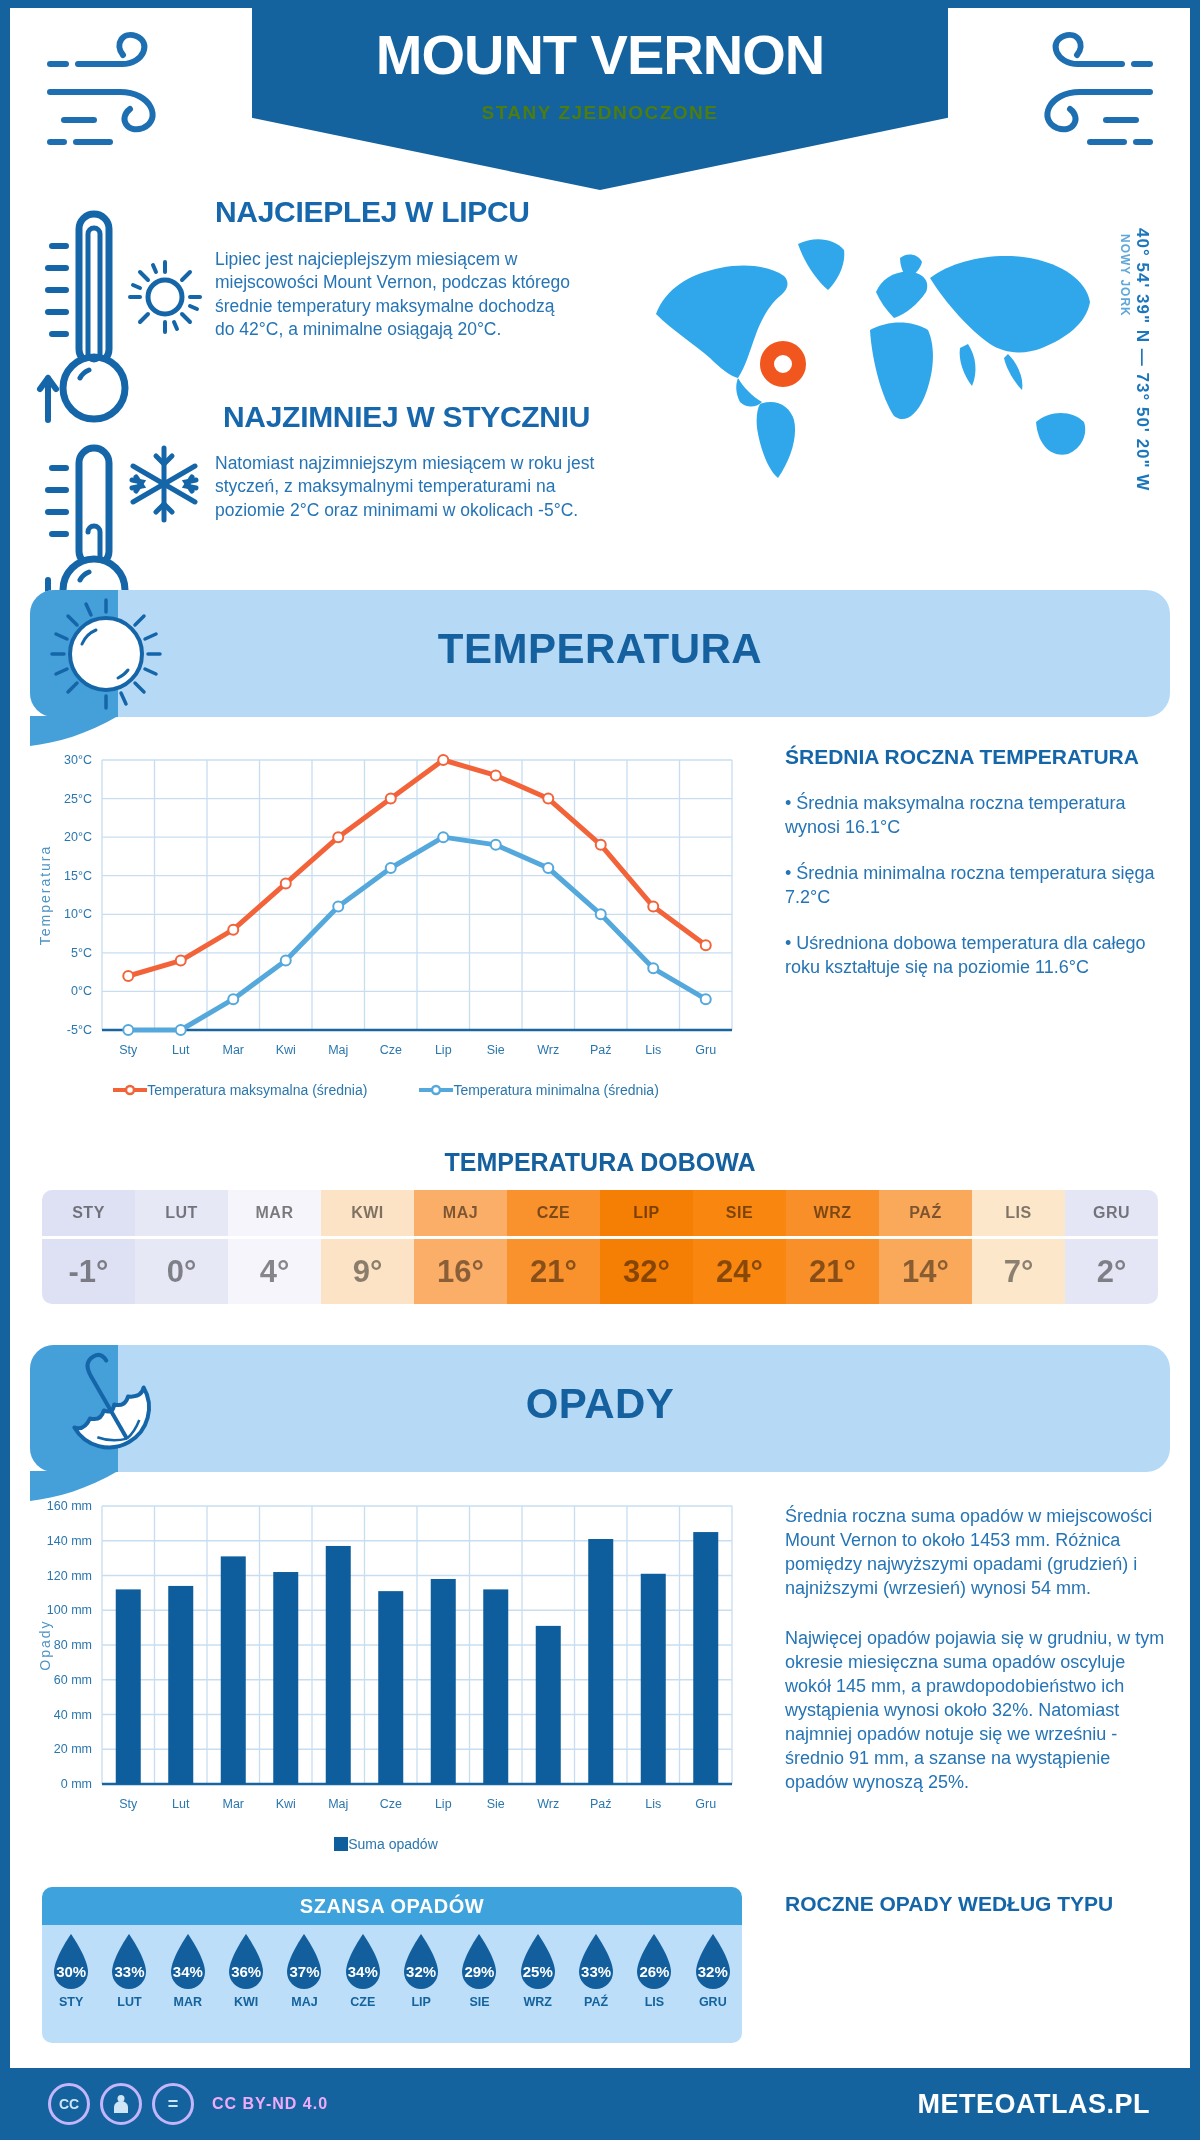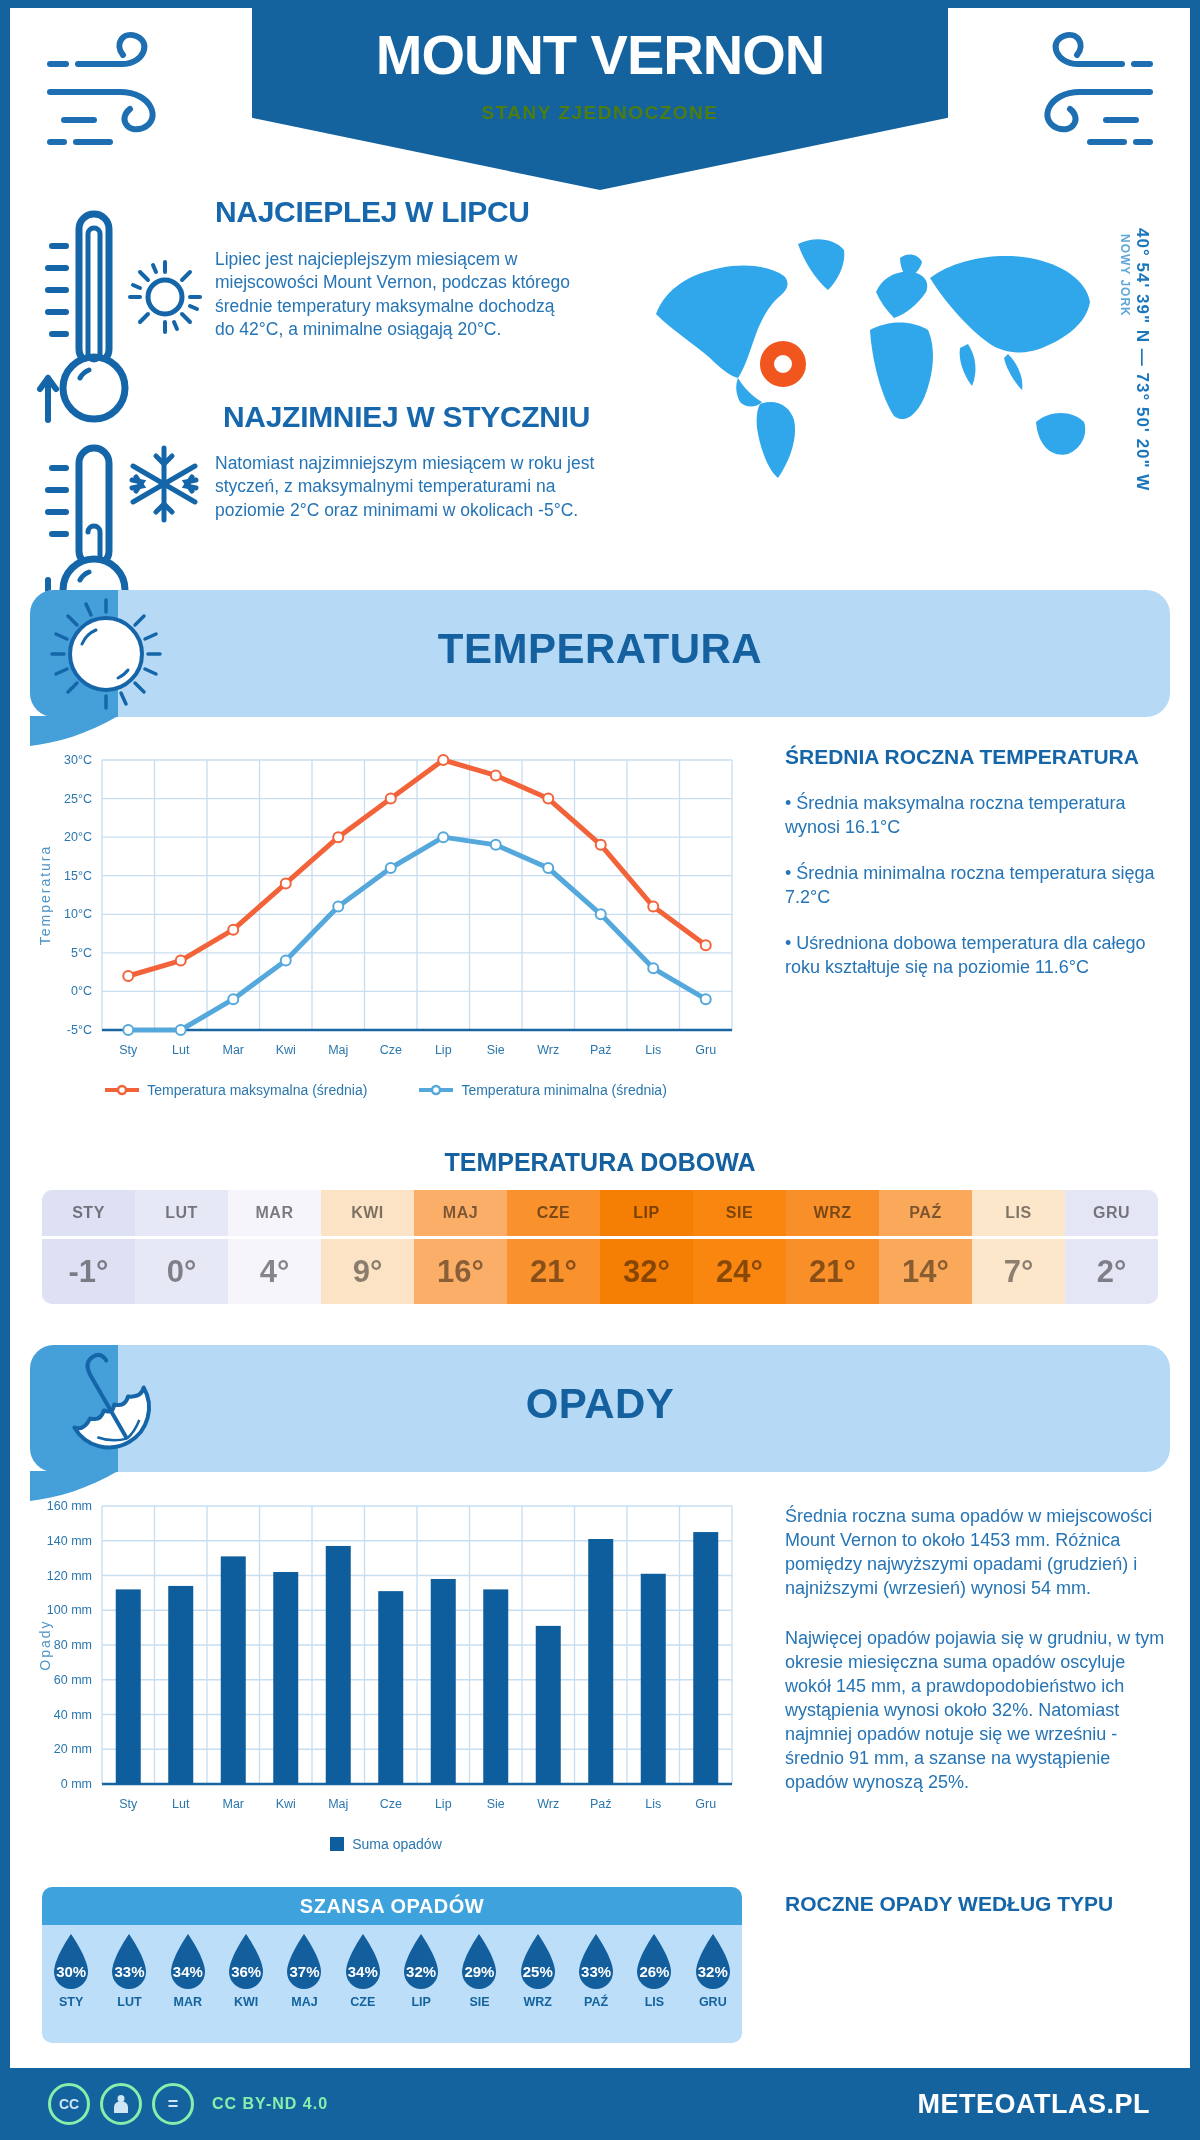--- a/index.html
+++ b/index.html
@@ -35,41 +35,41 @@
   .daily{left:42px;top:1190px;width:1116px;height:114px;display:flex;border-radius:10px;overflow:hidden;}
   .dcol{width:93px;display:flex;flex-direction:column;}
   .dmon{height:46px;display:flex;align-items:center;justify-content:center;
         font-size:16px;font-weight:700;color:rgba(0,0,0,.5);letter-spacing:.5px;
         border-bottom:3px solid #fff;}
   .dval{height:65px;display:flex;align-items:center;justify-content:center;
         font-size:31px;font-weight:700;color:rgba(0,0,0,.45);}
   
   .legend{display:flex;justify-content:center;gap:52px;align-items:center;
           font-size:14px;color:#2A77AE;}
-  .legend-item{display:flex;align-items:center;gap:8px;}
+  .legend-item{display:flex;align-items:center;gap:0;}
   
   .chance{left:42px;top:1887px;width:700px;}
   .chance-head{height:38px;background:#3EA2DC;border-radius:10px 10px 0 0;
                display:flex;align-items:center;justify-content:center;
                color:#fff;font-size:20px;font-weight:700;letter-spacing:.5px;}
   .chance-body{height:110px;background:#BDDEF8;border-radius:0 0 10px 10px;
                display:flex;padding-top:8px;}
   .drop-col{position:relative;width:58.33px;height:100px;}
   .drop-col svg{position:absolute;left:6px;top:0;}
   .pct{position:absolute;left:0;top:30px;width:100%;text-align:center;
        color:#fff;font-size:15px;font-weight:700;}
   .mon{position:absolute;left:0;top:62px;width:100%;text-align:center;
        color:#14639E;font-size:12.5px;font-weight:700;}
   
   .footer{left:0;top:2068px;width:1200px;height:72px;background:#14639E;
           display:flex;align-items:center;}
-  .cc-circle{width:36px;height:36px;border:3px solid #86efac;border-radius:50%;
+  .cc-circle{width:36px;height:36px;border:3px solid #c4b5fd;border-radius:50%;
              display:flex;align-items:center;justify-content:center;
              color:#CFE6F7;font-weight:700;margin-right:10px;}
-  .cc-label{color:#86efac;font-size:16px;font-weight:700;letter-spacing:1px;margin-left:8px;}
+  .cc-label{color:#f0abfc;font-size:16px;font-weight:700;letter-spacing:1px;margin-left:8px;}
   .site{margin-left:auto;margin-right:50px;color:#fff;font-size:27px;font-weight:700;letter-spacing:.5px;}
   svg text.tick{fill:#2A77AE;font-size:12.5px;font-family:"Liberation Sans",sans-serif;}
   svg text.axl{fill:#4E94C6;font-size:14px;letter-spacing:2px;font-family:"Liberation Sans",sans-serif;}
 </style>
 </head>
 <body>
 
 <div class="page">
 
   <div class="abs edge" style="left:0;top:0;width:10px;height:2140px;"></div>

